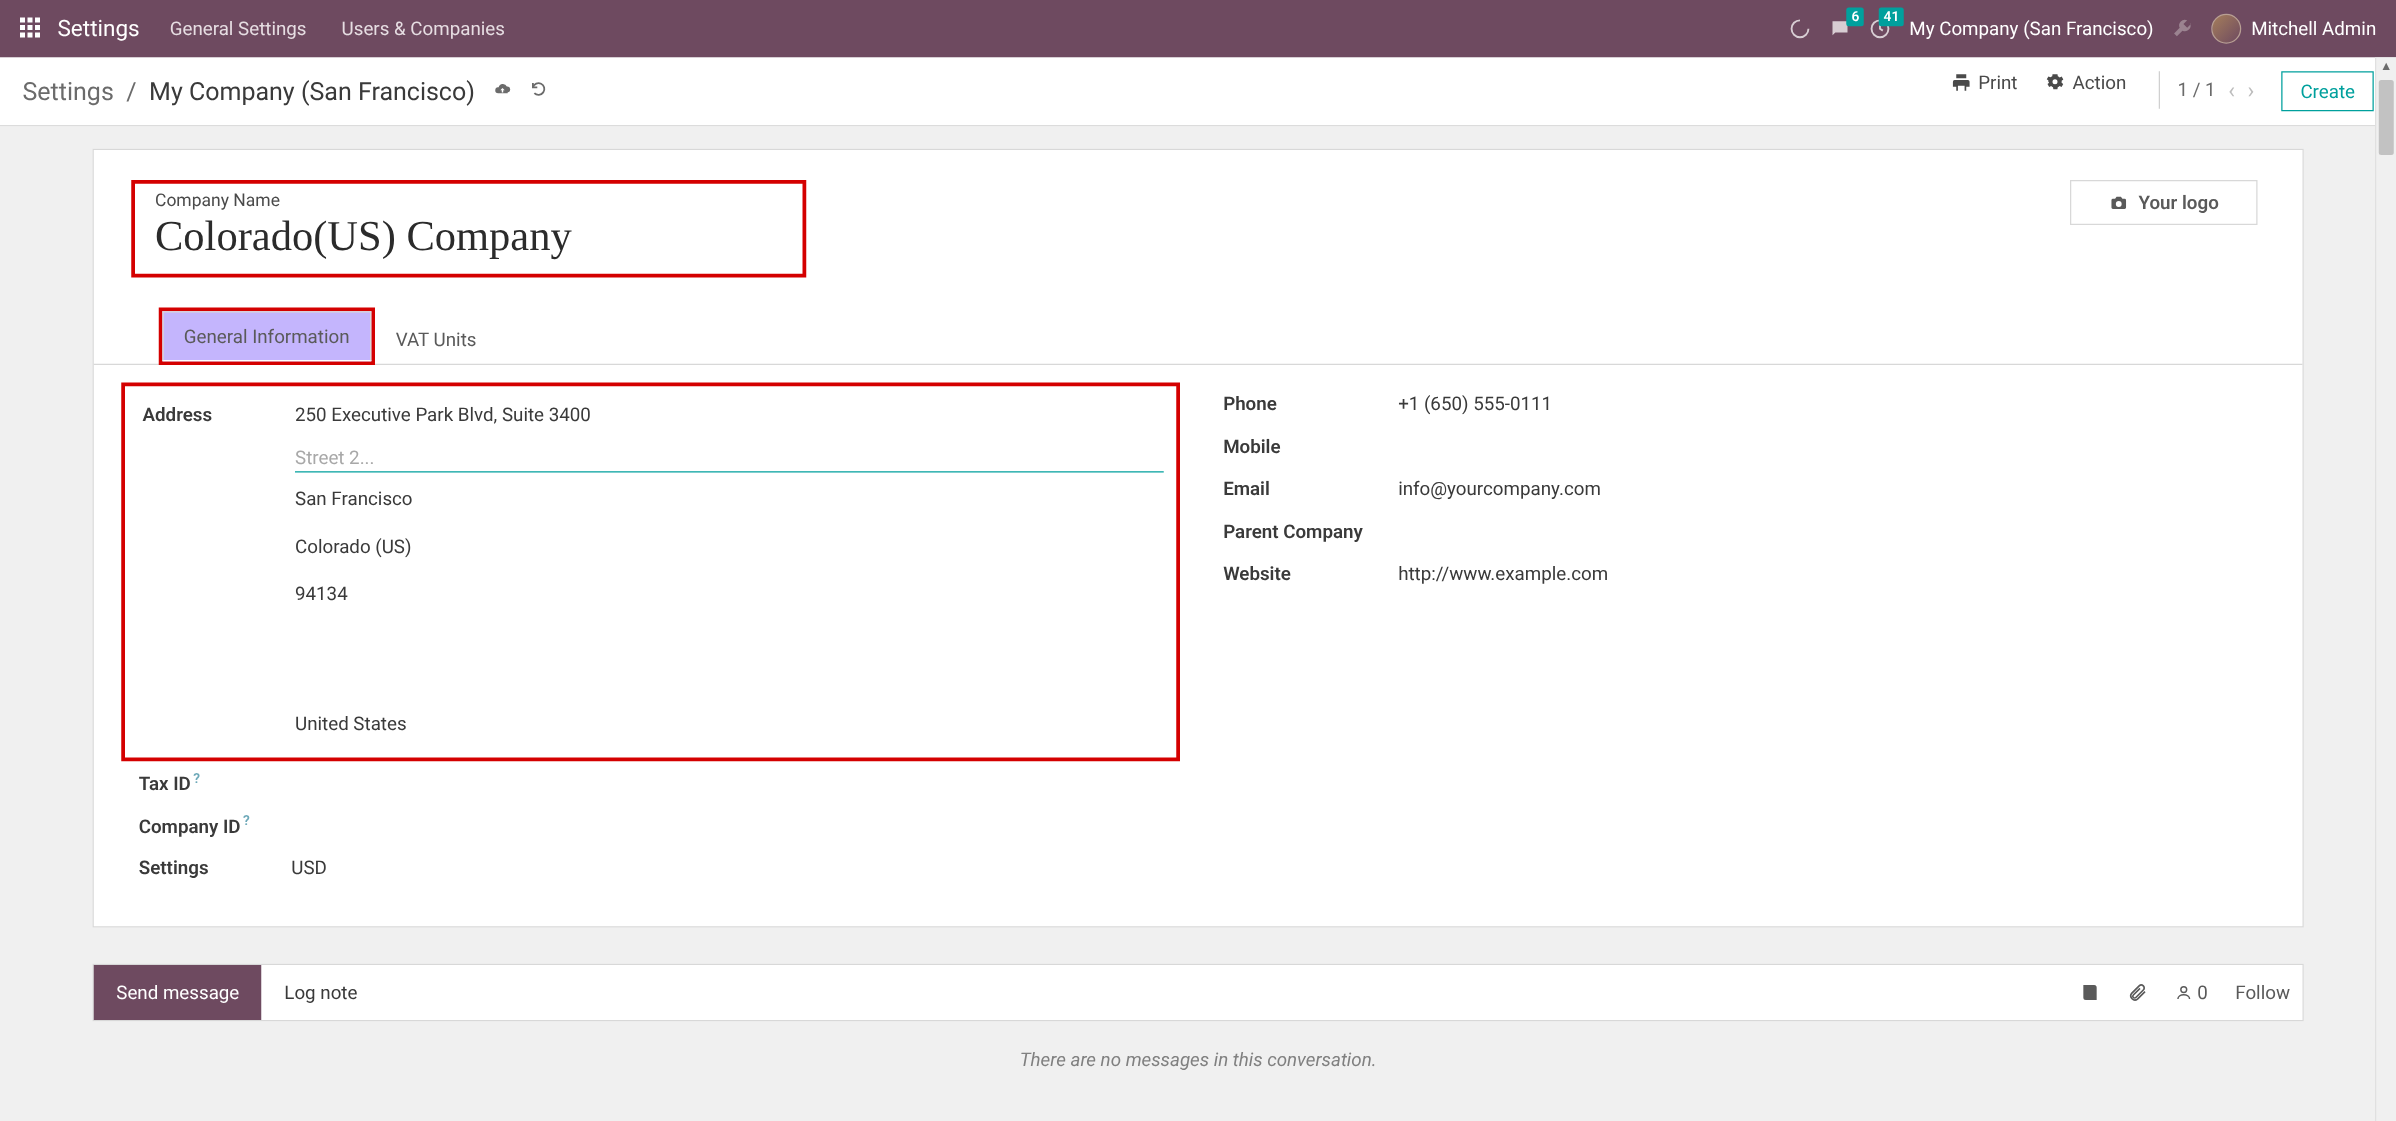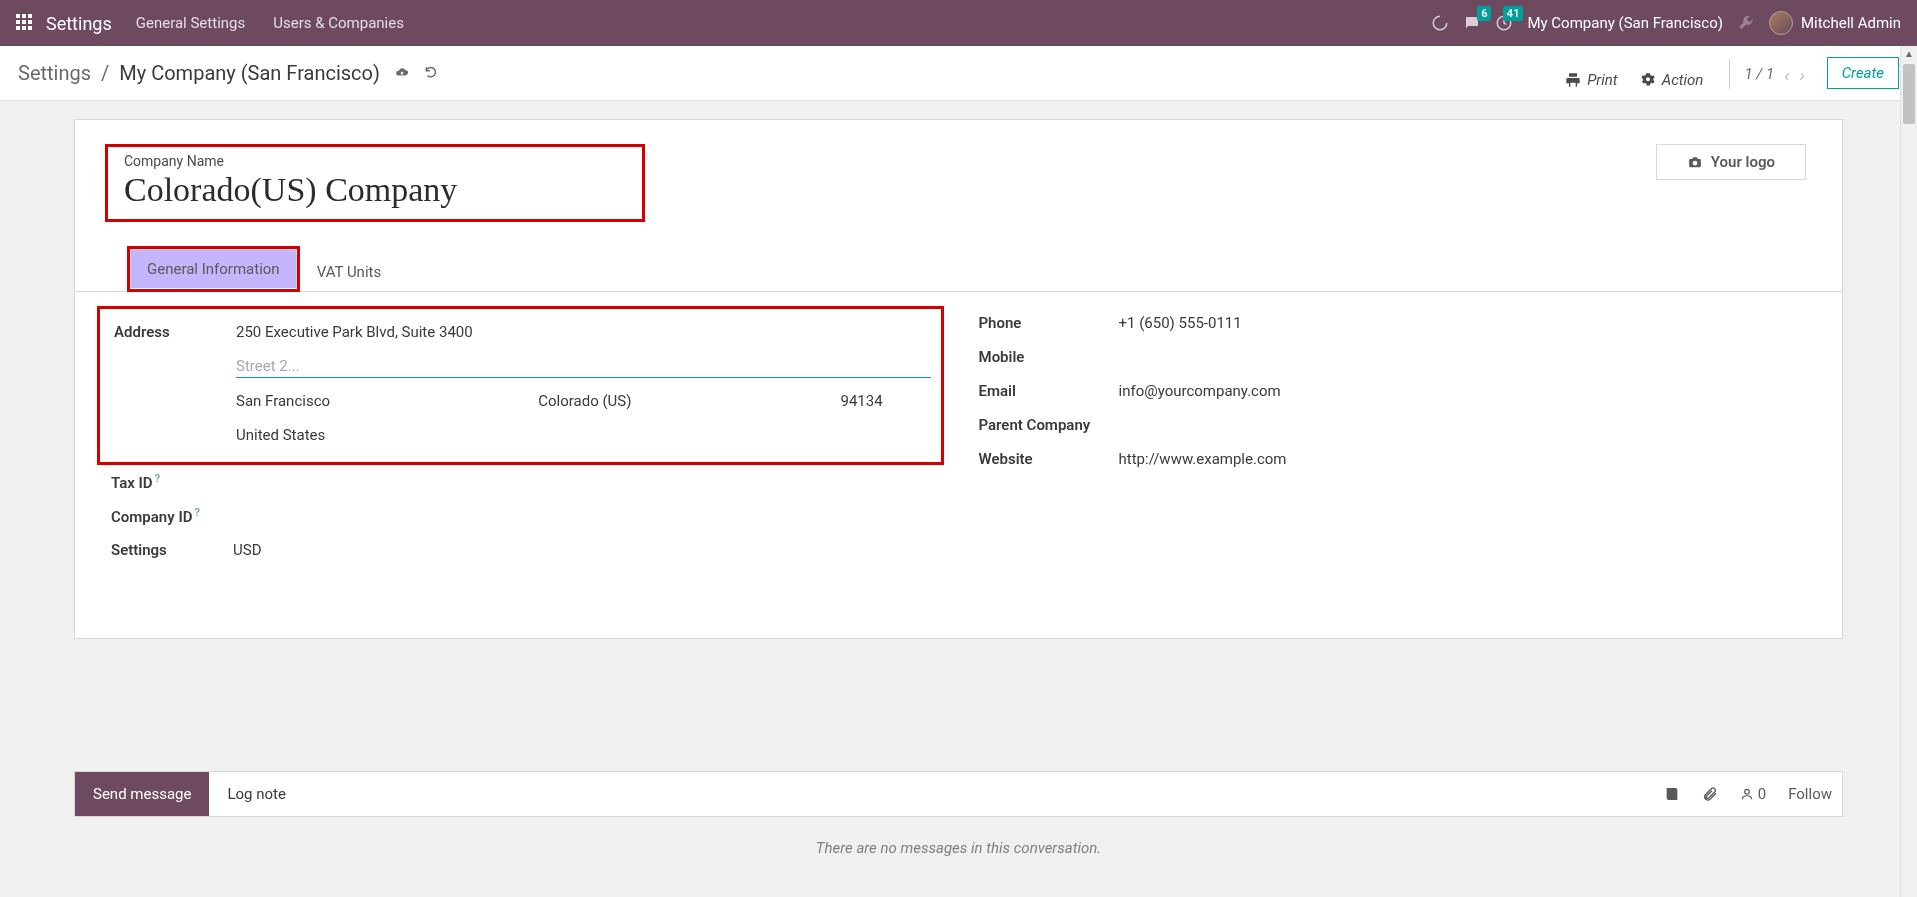--- a/index.html
+++ b/index.html
@@ -34,21 +34,21 @@
   border-bottom: 1px solid #dcdcdc;
   height: 55px;
   display: flex;
   align-items: center;
   padding: 0 18px;
 }
 .breadcrumbs { display: flex; align-items: center; gap: 10px; font-size: 20px; color: #6b6b6b; }
 .breadcrumbs .link { color: #6b6b6b; cursor: pointer; }
 .breadcrumbs .current { color: #3a3a3a; }
 .breadcrumbs .small-icon { font-size: 14px; color: #6b6b6b; cursor: pointer; margin-left: 4px; }
-.controlbar-right { margin-left: auto; display: flex; align-items: flex-end; gap: 22px; font-style: italic; }
+.controlbar-right { margin-left: auto; display: flex; align-items: flex-start; gap: 22px; }
 .action-btn { display: flex; align-items: center; gap: 6px; color: #4a4a4a; font-size: 15px; cursor: pointer; }
 .pager { display: flex; align-items: center; gap: 10px; color: #6b6b6b; font-size: 15px; }
 .pager-sep { border-left: 1px solid #d0d0d0; height: 30px; margin: 0 4px; }
 .pager-arrow { color: #bcbcbc; font-size: 18px; cursor: default; }
 .create-btn { border: 1px solid #00a09d; color: #00a09d; padding: 6px 14px; font-size: 15px; cursor: pointer; background: #fff;}
 
 
 .page-body { padding: 18px 74px 0 74px; height: calc(100% - 46px - 55px); position: relative; }
 .card { background: #fff; border: 1px solid #d8d8d8; position: relative; min-height: 520px; }
 .card-inner { padding: 24px 36px 30px 36px; }
@@ -71,21 +71,21 @@
 
 
 .form-area { display: flex; margin-top: 14px; gap: 40px; }
 .col { flex: 1; }
 .left-redbox { border: 3px solid #d40000; padding: 6px 10px 10px 14px; margin-left: -14px; margin-right: -5px;}
 .field-row { display: flex; padding: 6px 0; align-items: center; min-height: 34px; }
 .field-label { width: 122px; font-size: 15px; color: #3a3a3a; font-weight: 600; flex-shrink: 0; }
 .field-value { font-size: 15px; color: #3a3a3a; flex: 1; }
 .field-input { font-size: 15px; color: #3a3a3a; border: none; border-bottom: 1px solid #00a09d; width: 100%; outline: none; padding: 2px 0; font-family: inherit;}
 .field-input::placeholder { color: #a8a8a8; }
-.addr-line2 { display: flex; gap: 20px; }
+.addr-line2 { display: flex; gap: 20px; flex-direction: column; }
 .addr-city { flex: 1; }
 .addr-state { flex: 1; }
 .addr-zip { flex: 0 0 90px; text-align: left;}
 .help-q { color: #6ca8b8; font-size: 11px; vertical-align: super; margin-left: 2px;}
 
 
 .footerbar { position: absolute; left: 74px; right: 74px; bottom: 80px; background: #fff; border: 1px solid #d8d8d8; border-top: 1px solid #d8d8d8; display: flex; align-items: center; height: 46px; padding: 0 10px 0 0; }
 .send-btn { background: #6e4a60; color: #fff; padding: 0 18px; height: 100%; display: flex; align-items: center; font-size: 15px; cursor: pointer; }
 .lognote-btn { padding: 0 18px; font-size: 15px; color: #3a3a3a; cursor: pointer; }
 .footer-right { margin-left: auto; display: flex; align-items: center; gap: 22px; color: #5a5a5a; }

